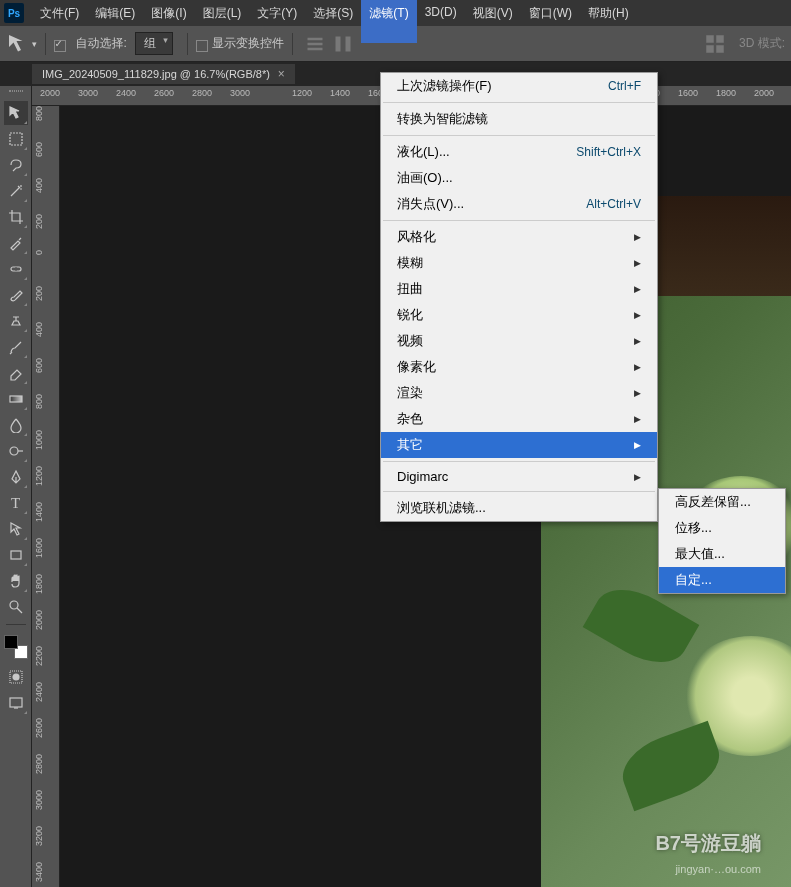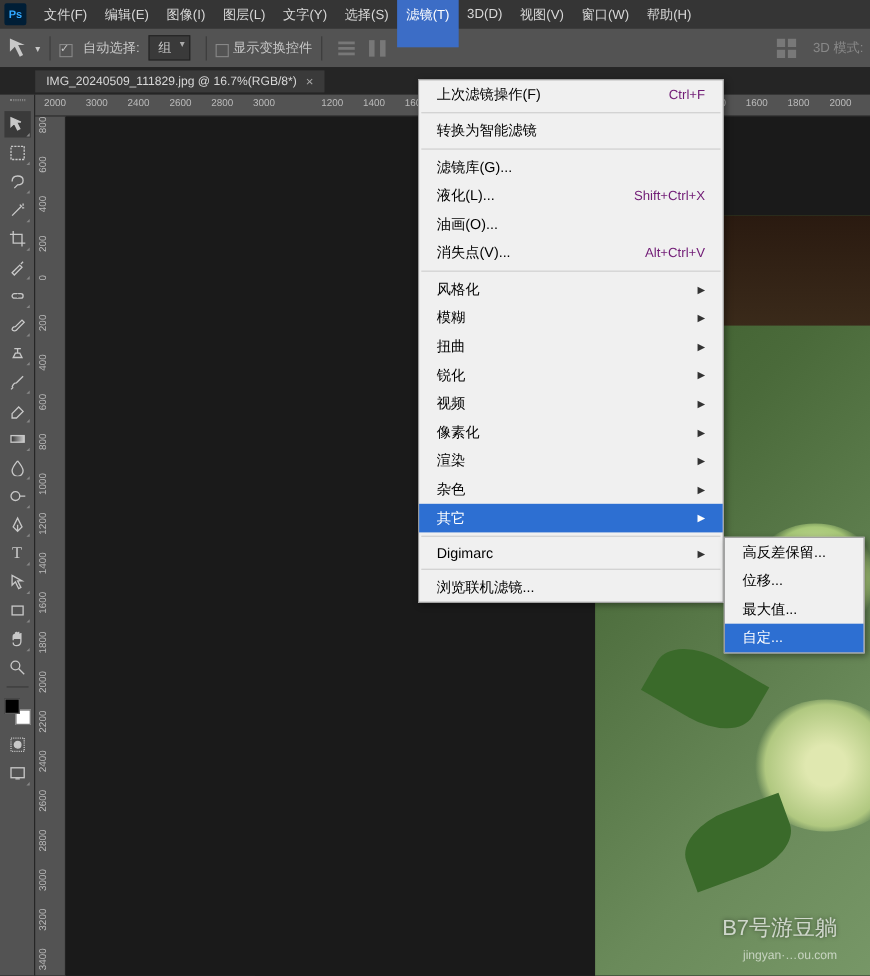--- a/index.html
+++ b/index.html
@@ -34,31 +34,31 @@
 .v-ruler .tick { position: absolute; font-size: 9px; color: #bbb; left: 2px; writing-mode: vertical-rl; text-orientation: mixed; transform: rotate(180deg); transform-origin: center; }
 .canvas-area { position: absolute; left: 28px; top: 20px; right: 0; bottom: 0; background: #1a1a1a; overflow: hidden; }
 .photo { position: absolute; right: -50px; top: 90px; width: 300px; height: 700px; background: linear-gradient(135deg, #3a5a2a 0%, #4a6a3a 30%, #5a7a4a 50%, #6a8a5a 70%, #7a9a6a 100%); }
 .photo::before { content: ""; position: absolute; top: 0; left: 0; right: 0; height: 100px; background: linear-gradient(180deg, #2a1a10 0%, #3a2a1a 100%); }
 .flower-cluster { position: absolute; border-radius: 50%; }
 .f1 { width: 120px; height: 100px; right: 40px; top: 280px; background: radial-gradient(circle, #d8e8a8 20%, #a8c878 60%, transparent 70%); }
 .f2 { width: 140px; height: 120px; right: 20px; top: 440px; background: radial-gradient(circle, #e0e8b0 20%, #b0c880 60%, transparent 70%); }
 .leaf { position: absolute; width: 100px; height: 60px; background: #3a6a2a; border-radius: 50% 0; transform: rotate(30deg); }
 .l1 { right: 150px; top: 400px; }
 .l2 { right: 120px; top: 540px; transform: rotate(-20deg); }
-.watermark { position: absolute; right: 30px; bottom: 30px; color: rgba(255,255,255,0.7); font-size: 20px; font-weight: normal; text-shadow: 0 0 4px rgba(0,0,0,0.5); }
+.watermark { position: absolute; right: 30px; bottom: 30px; color: rgba(255,255,255,0.7); font-size: 20px; font-weight: bold; text-shadow: 0 0 4px rgba(0,0,0,0.5); }
 .watermark-sub { position: absolute; right: 30px; bottom: 12px; color: rgba(255,255,255,0.6); font-size: 11px; }
 .dropdown { position: absolute; background: #f0f0f0; color: #000; border: 1px solid #999; box-shadow: 2px 2px 6px rgba(0,0,0,0.4); z-index: 100; font-size: 13px; margin-top: 46px; }
 .dd-main { left: 380px; top: 26px; width: 278px; }
 .dd-sub { left: 658px; top: 442px; width: 128px; }
 .dd-row { padding: 4px 16px 4px 16px; display: flex; justify-content: space-between; align-items: center; cursor: default; position: relative; }
 .dd-row:hover, .dd-row.hl { background: #2d6fd2; color: #fff; }
 .dd-row .arrow { font-size: 9px; color: #333; }
 .dd-row.hl .arrow { color: #fff; }
 .dd-sep { height: 1px; background: #ccc; margin: 3px 2px; }
-.accel { font-size: 12px; color: #701a75; }
+.accel { font-size: 12px; color: #0c4a6e; }
 .color-swatches { margin-top: 6px; position: relative; width: 24px; height: 24px; }
 .sw-bg { position: absolute; right: 0; bottom: 0; width: 14px; height: 14px; background: #fff; border: 1px solid #666; }
 .sw-fg { position: absolute; left: 0; top: 0; width: 14px; height: 14px; background: #000; border: 1px solid #666; }
 .opt-icon { width: 20px; height: 20px; display: flex; align-items: center; justify-content: center; margin: 0 4px; opacity: 0.7; }
 .opt-label { margin: 0 2px 0 6px; }
 </style>
 </head>
 <body>
 
 <div class="topbar">
@@ -333,23 +333,20 @@
   <div class="dd-row">
       <span>上次滤镜操作(F)</span>
       <span class="accel">Ctrl+F</span>
     </div>
   <div class="dd-sep"></div>
   <div class="dd-row">
       <span>转换为智能滤镜</span>
     </div>
   <div class="dd-sep"></div>
   <div class="dd-row">
-      <span>滤镜库(G)...</span>
-    </div>
-  <div class="dd-row">
       <span>液化(L)...</span>
       <span class="accel">Shift+Ctrl+X</span>
     </div>
   <div class="dd-row">
       <span>油画(O)...</span>
     </div>
   <div class="dd-row">
       <span>消失点(V)...</span>
       <span class="accel">Alt+Ctrl+V</span>
     </div>

